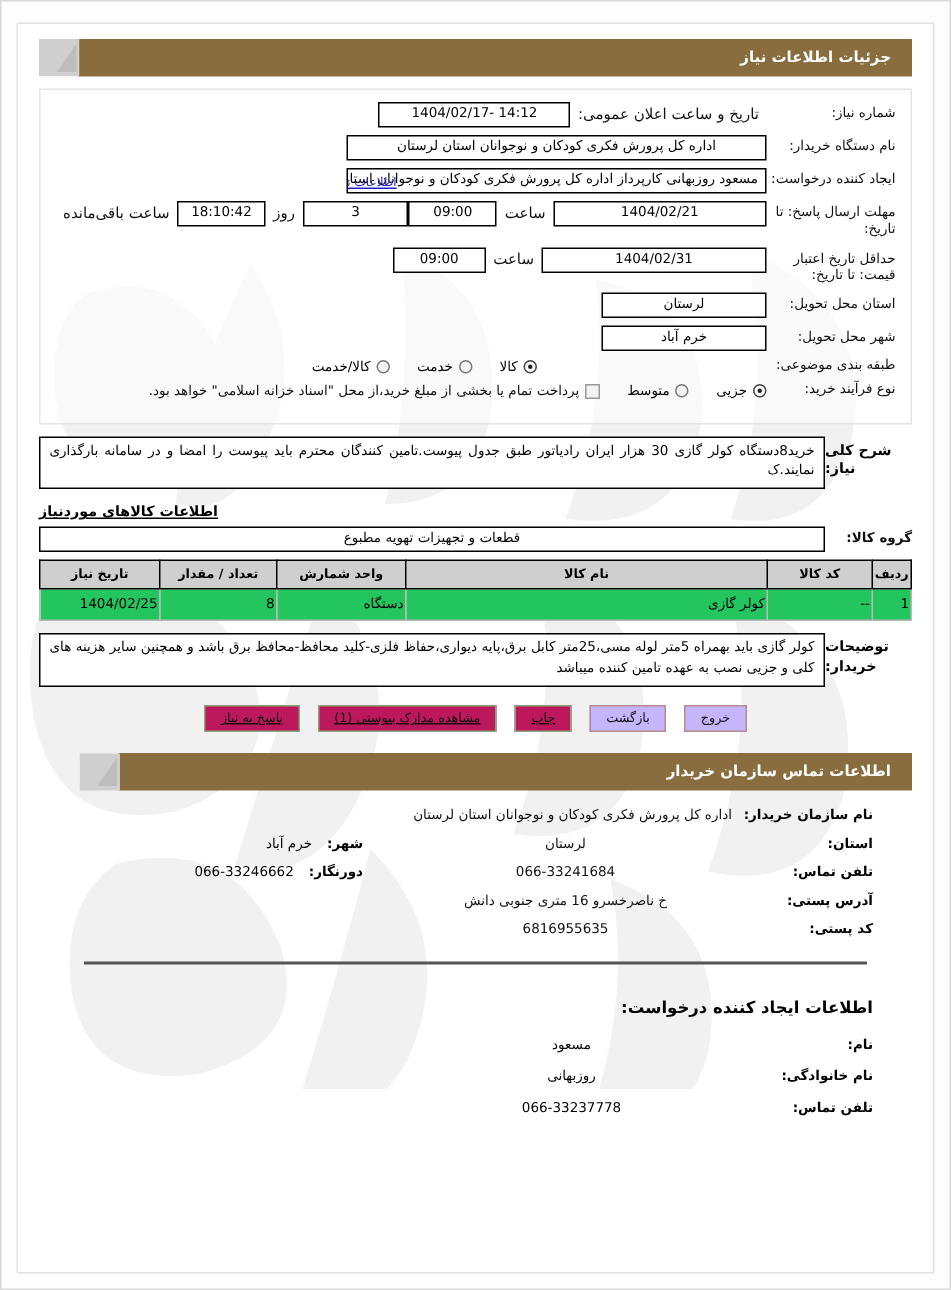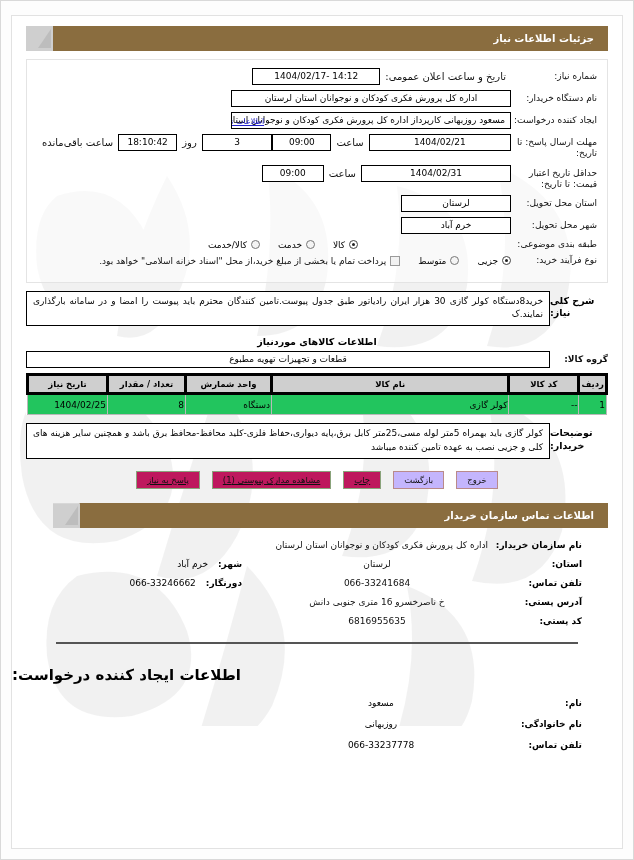--- a/index.html
+++ b/index.html
@@ -189,33 +189,34 @@
   .tarea-label {
     width: 58px; flex:0 0 58px;
     font-size: 9.5px; font-weight: bold;
     text-align: left; padding-top: 4px; line-height:1.3;
   }
 
   .subtitle {
     font-size: 9.5px;
     font-weight: bold;
     margin: 10px 0 4px 0;
-    text-align: center;
+    text-align: left;
+    text-decoration: underline;
   }
 
   
   table.goods {
     width: 100%;
     border-collapse: collapse;
     font-size: 9px;
     background: #fff;
   }
   table.goods th {
     background: #cfcfcf;
-    border: 3px solid #000000;
+    border: 1px solid #000000;
     font-weight: bold;
     height: 19px;
     color: #000;
     font-size: 8.5px;
   }
   table.goods td {
     border: 1px solid #b9b9b9;
     height: 21px;
     text-align: right;
     background: #22c55e;
@@ -266,22 +267,22 @@
   .clab2 { font-weight:bold; white-space:nowrap; padding-right:24px; }
   .cval2 { padding-right: 10px; }
 
   .hr {
     border: none;
     border-top: 2px solid #555;
     margin: 16px 44px 0 44px;
   }
 
   .creator-title {
-    text-align: left;
-    font-size: 15px;
+    text-align: right;
+    font-size: 11px;
     font-weight: bold;
     margin-top: 22px;
     padding-right: 40px;
   }
   .creator {
     margin: 14px 40px 0 40px;
     font-size: 9px;
   }
   .crow2 { display:flex; align-items:baseline; margin-bottom: 11px; }
   .clab3 { font-weight:bold; width: 86px; flex:0 0 86px; text-align:right; }

